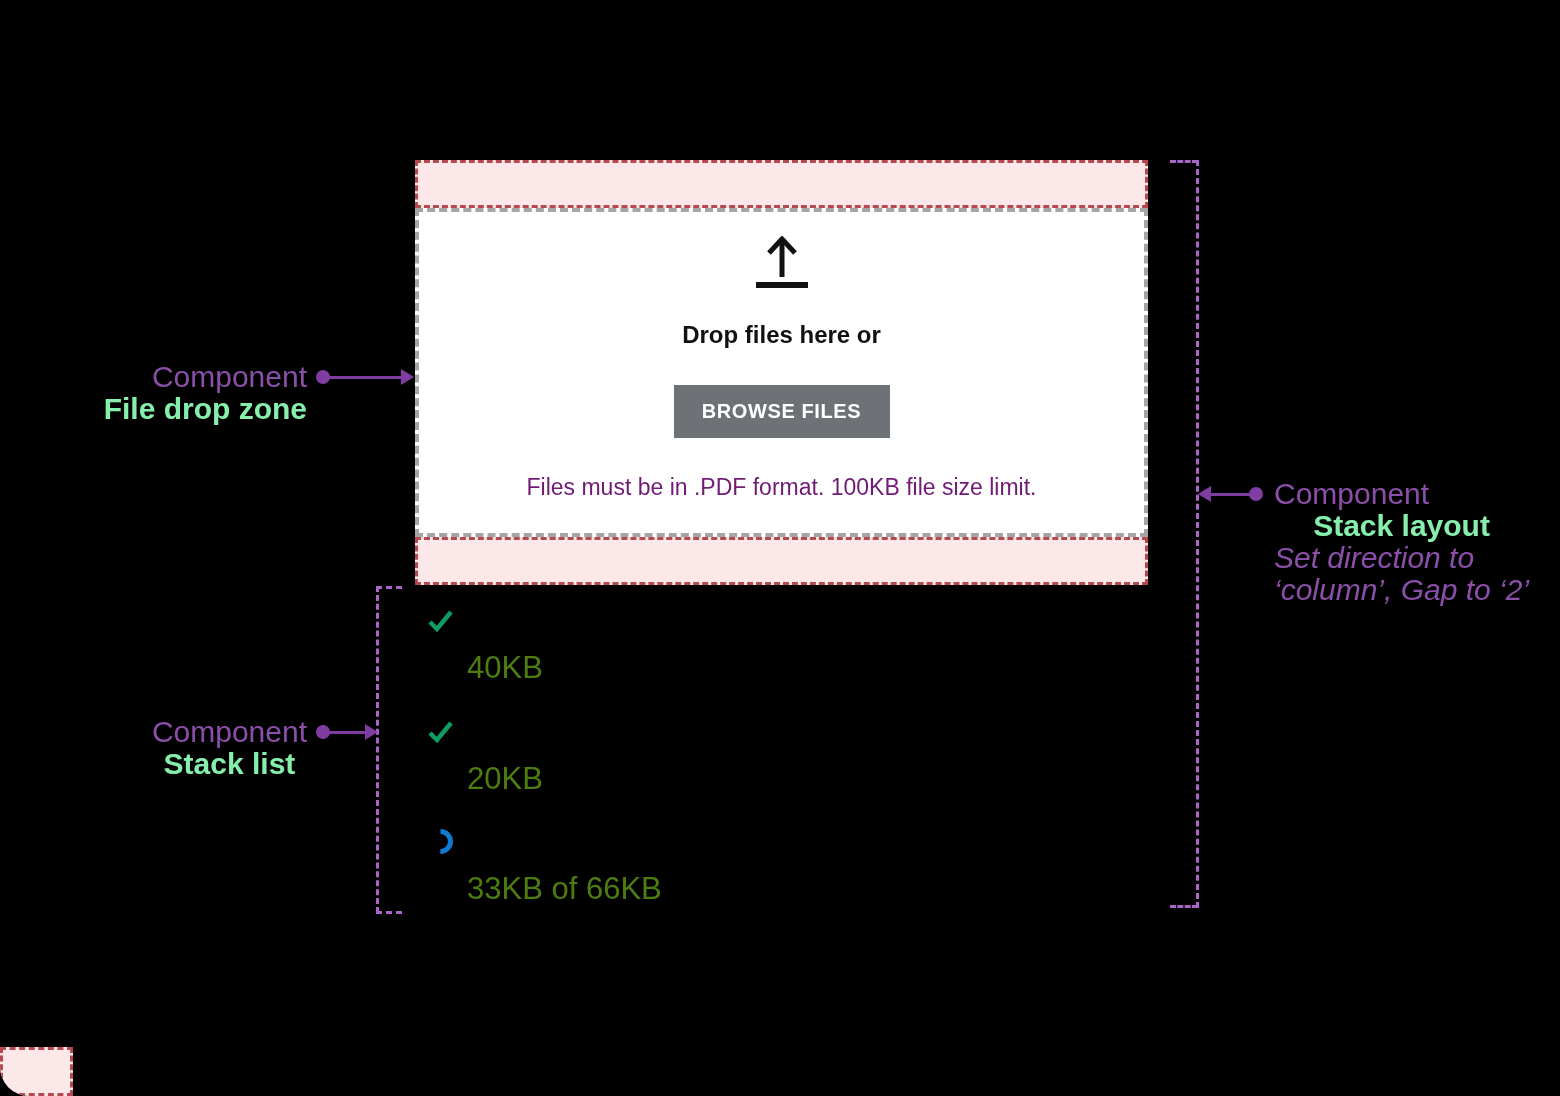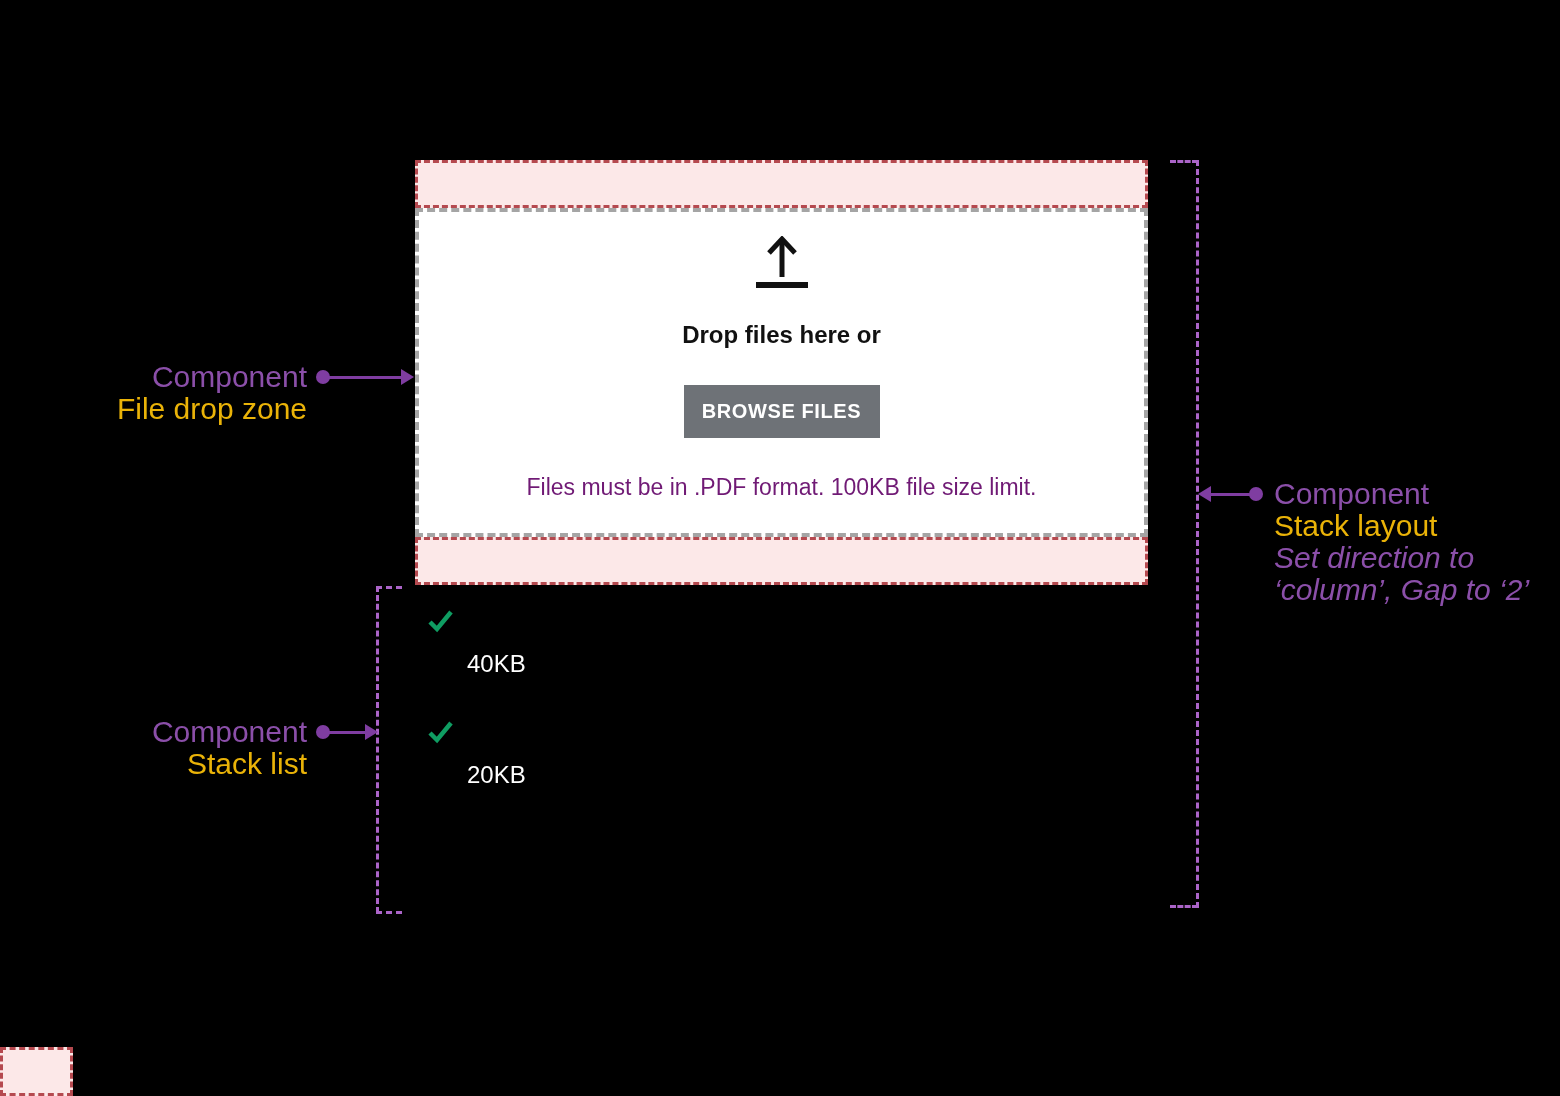--- a/index.html
+++ b/index.html
@@ -1,52 +1,53 @@
 <!DOCTYPE html>
 <html><head>
 <meta charset="utf-8">
 <style>
   html,body{margin:0;padding:0;background:#000;}
   .canvas{
     position:relative;width:1560px;height:1096px;background:#000;overflow:hidden;
     font-family:"Liberation Sans", sans-serif;
+    border-radius:29px;
   }
   
   .drop-card{position:absolute;left:415px;top:160px;width:733px;height:425px;}
   .pink-band{
     position:absolute;left:0;right:0;height:48px;box-sizing:border-box;
     background:#fce8e8;border:3px dashed #b5494f;
   }
   .band-top{top:0;}
   .band-bottom{bottom:0;}
   .upload-area{
     position:absolute;left:0;right:0;top:48px;height:329px;box-sizing:border-box;
     background:#ffffff;border:4px dashed #a5a5a5;
     display:flex;flex-direction:column;align-items:center;
   }
   .upload-icon{margin-top:24px;display:block;}
   .drop-heading{
     margin-top:30px;font-size:24px;line-height:30px;font-weight:bold;color:#111111;
   }
   .browse-btn{
-    margin-top:35px;width:196px;height:53px;border:none;cursor:pointer;
+    margin-top:35px;width:216px;height:53px;border:none;cursor:pointer;
     background:#6e7277;color:#ffffff;font-family:inherit;
     font-size:20px;font-weight:600;letter-spacing:0.6px;
   }
   .hint-text{margin-top:34px;font-size:23px;line-height:30px;color:#701a75;}
   
   .list-item{position:absolute;}
-  .list-label{margin-left:40px;margin-top:12px;font-size:24px;color:#ffffff;white-space:nowrap;}
+  .list-label{margin-left:40px;margin-top:12px;font-size:31px;color:#4d7c0f;white-space:nowrap;}
   
   .bracket-v{position:absolute;width:0;border-left:3px dashed #ab64c8;}
   .bracket-h{position:absolute;height:0;border-top:3px dashed #ab64c8;}
   
   .annot{position:absolute;font-size:30px;line-height:32px;color:#8b4fa9;white-space:nowrap;}
   .annot-right{text-align:right;}
-  .annot-name{font-weight:normal;color:#eab308;}
+  .annot-name{font-weight:bold;color:#86efac;text-align:center;}
   .annot-note{font-style:italic;}
   .conn-dot{position:absolute;width:14px;height:14px;border-radius:50%;background:#7f3da1;}
   .conn-line{position:absolute;height:3px;background:#7f3da1;}
   .tri{position:absolute;width:0;height:0;}
   .tri-right{border-top:8px solid transparent;border-bottom:8px solid transparent;border-left:13px solid #7f3da1;}
   .tri-left{border-top:8px solid transparent;border-bottom:8px solid transparent;border-right:13px solid #7f3da1;}
   
   .pink-swatch{
     position:absolute;left:0;top:1047px;width:73px;height:49px;box-sizing:border-box;
     background:#fce8e8;border:3px dashed #b5494f;
@@ -87,20 +88,26 @@
     <div class="list-label">40KB</div>
   </div>
 
   <div class="list-item" style="left:427px;top:718px;">
     <svg width="27" height="27" viewBox="0 0 27 27">
       <path d="M3 15 L10 22 L24 5" fill="none" stroke="#0f9d62" stroke-width="4.5" stroke-linejoin="miter"></path>
     </svg>
     <div class="list-label">20KB</div>
   </div>
 
+  <div class="list-item" style="left:427px;top:828px;">
+    <svg width="27" height="27" viewBox="0 0 27 27">
+      <circle cx="13.5" cy="13.5" r="10" fill="none" stroke="#0e7ad2" stroke-width="5" stroke-dasharray="31.4 31.4" transform="rotate(-90 13.5 13.5)"></circle>
+    </svg>
+    <div class="list-label">33KB of 66KB</div>
+  </div>
 
   <div class="annot annot-right" style="top:361px;right:1253px;">
     <div class="annot-kicker">Component</div>
     <div class="annot-name">File drop zone</div>
   </div>
   <div class="conn-dot" style="left:316px;top:370px;"></div>
   <div class="conn-line" style="left:323px;top:376px;width:80px;"></div>
   <div class="tri tri-right" style="left:401px;top:369px;"></div>
 
   <div class="annot annot-right" style="top:716px;right:1253px;">

